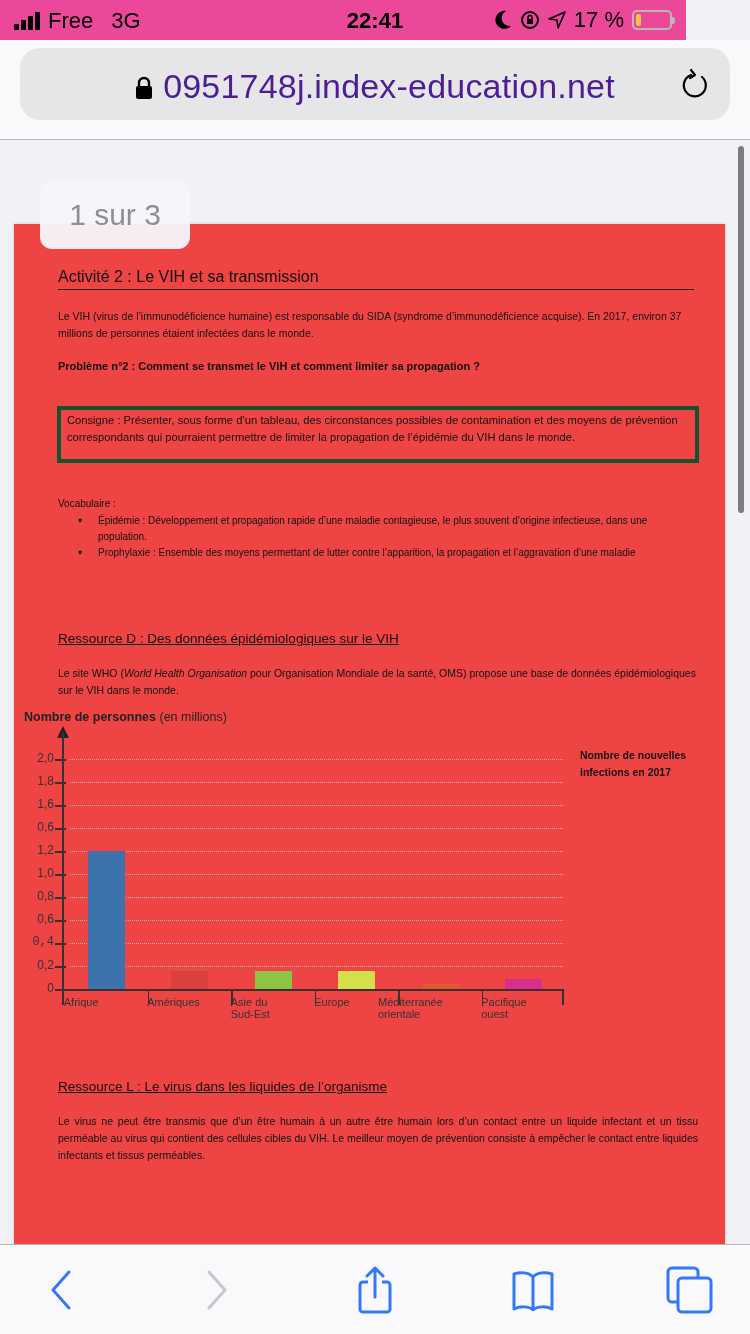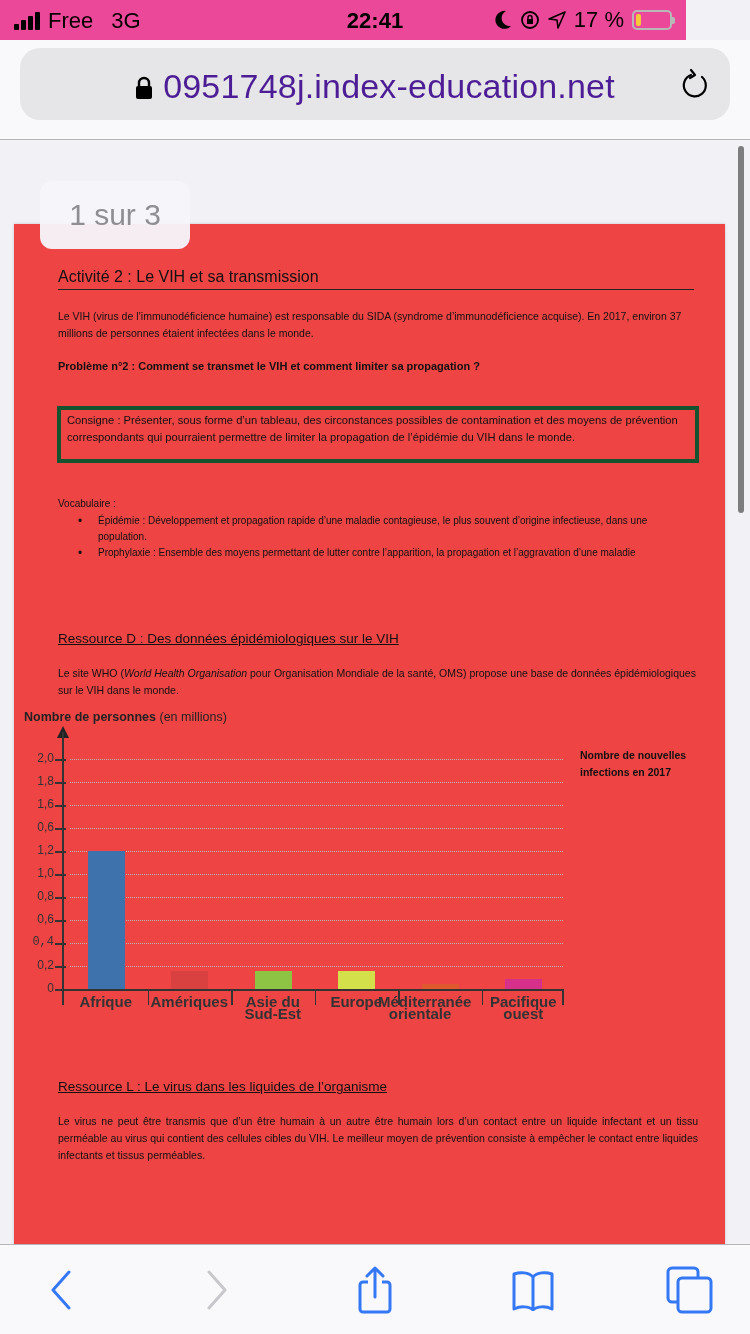--- a/index.html
+++ b/index.html
@@ -49,21 +49,21 @@
   .chart-title b { font-weight: bold; }
   .y-axis { position: absolute; left: 48px; top: 28px; width: 2px; height: 258px; background: #333; }
   .y-arrow { position: absolute; left: 43px; top: 22px; width: 0; height: 0; border-left: 6px solid transparent; border-right: 6px solid transparent; border-bottom: 12px solid #222; }
   .tick-row { position: absolute; left: 4px; height: 1px; width: 560px; }
   .tick-label { position: absolute; left: 10px; top: -8px; width: 26px; text-align: right; font-size: 12px; color: #333; }
   .tick-mark { position: absolute; left: 37px; top: 0; width: 11px; height: 1.5px; background: #333; }
   .grid-line { position: absolute; left: 52px; top: 0; width: 493px; border-top: 1.5px dotted #b9b9b9; }
   .x-axis { position: absolute; left: 48px; top: 285px; width: 500px; height: 1.5px; background: #333; }
   .x-div { position: absolute; top: 285px; width: 1.5px; height: 16px; background: #333; }
   .bar { position: absolute; width: 37px; }
-  .cat-label { position: absolute; top: 292px; width: 84px; text-align: center; font-size: 15px; font-weight: bold; line-height: 12px; color: #333; }
+  .cat-label { position: absolute; top: 292px; width: 84px; font-size: 11px; font-weight: normal; line-height: 12px; color: #333; }
   .legend-note { position: absolute; left: 566px; top: 43px; font-size: 10.5px; font-weight: bold; line-height: 17px; color: #111; }
 
   
   .toolbar { position: absolute; left: 0; top: 1244px; width: 750px; height: 90px; background: #f9f9fb; border-top: 1px solid #b5b5b8; }
   .tb-btn { position: absolute; top: 20px; width: 50px; height: 50px; display: flex; align-items: center; justify-content: center; }
 </style>
 </head>
 <body>
 
 <div class="status-bar">

